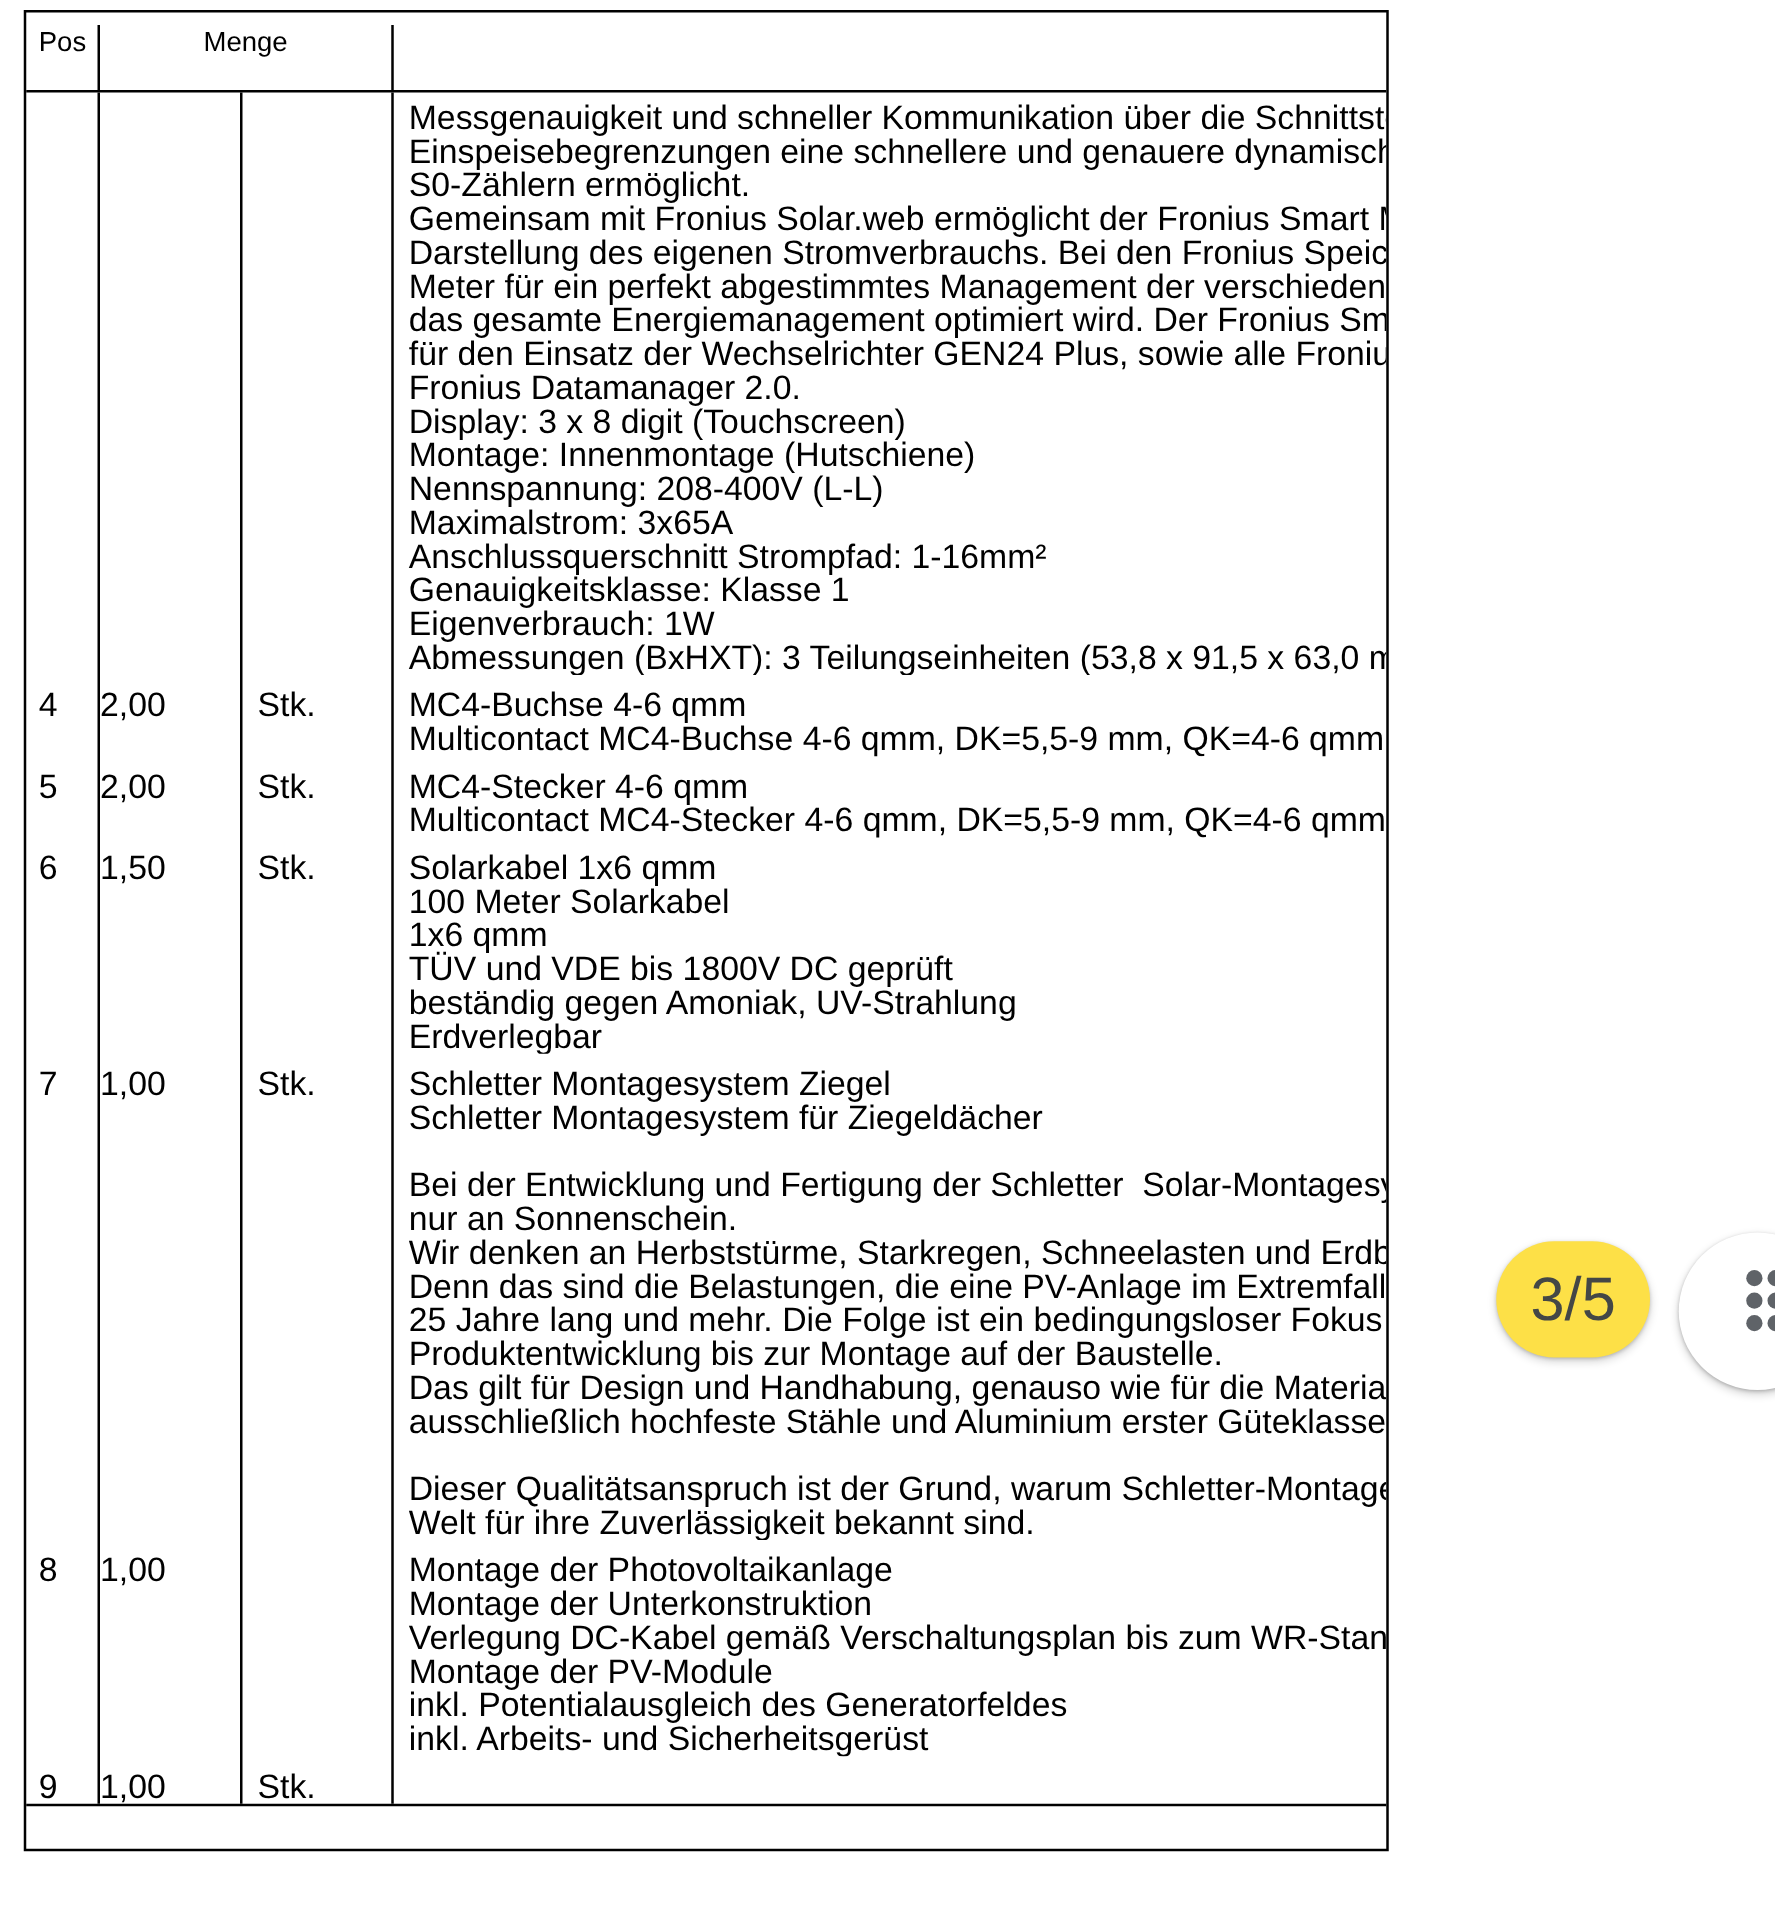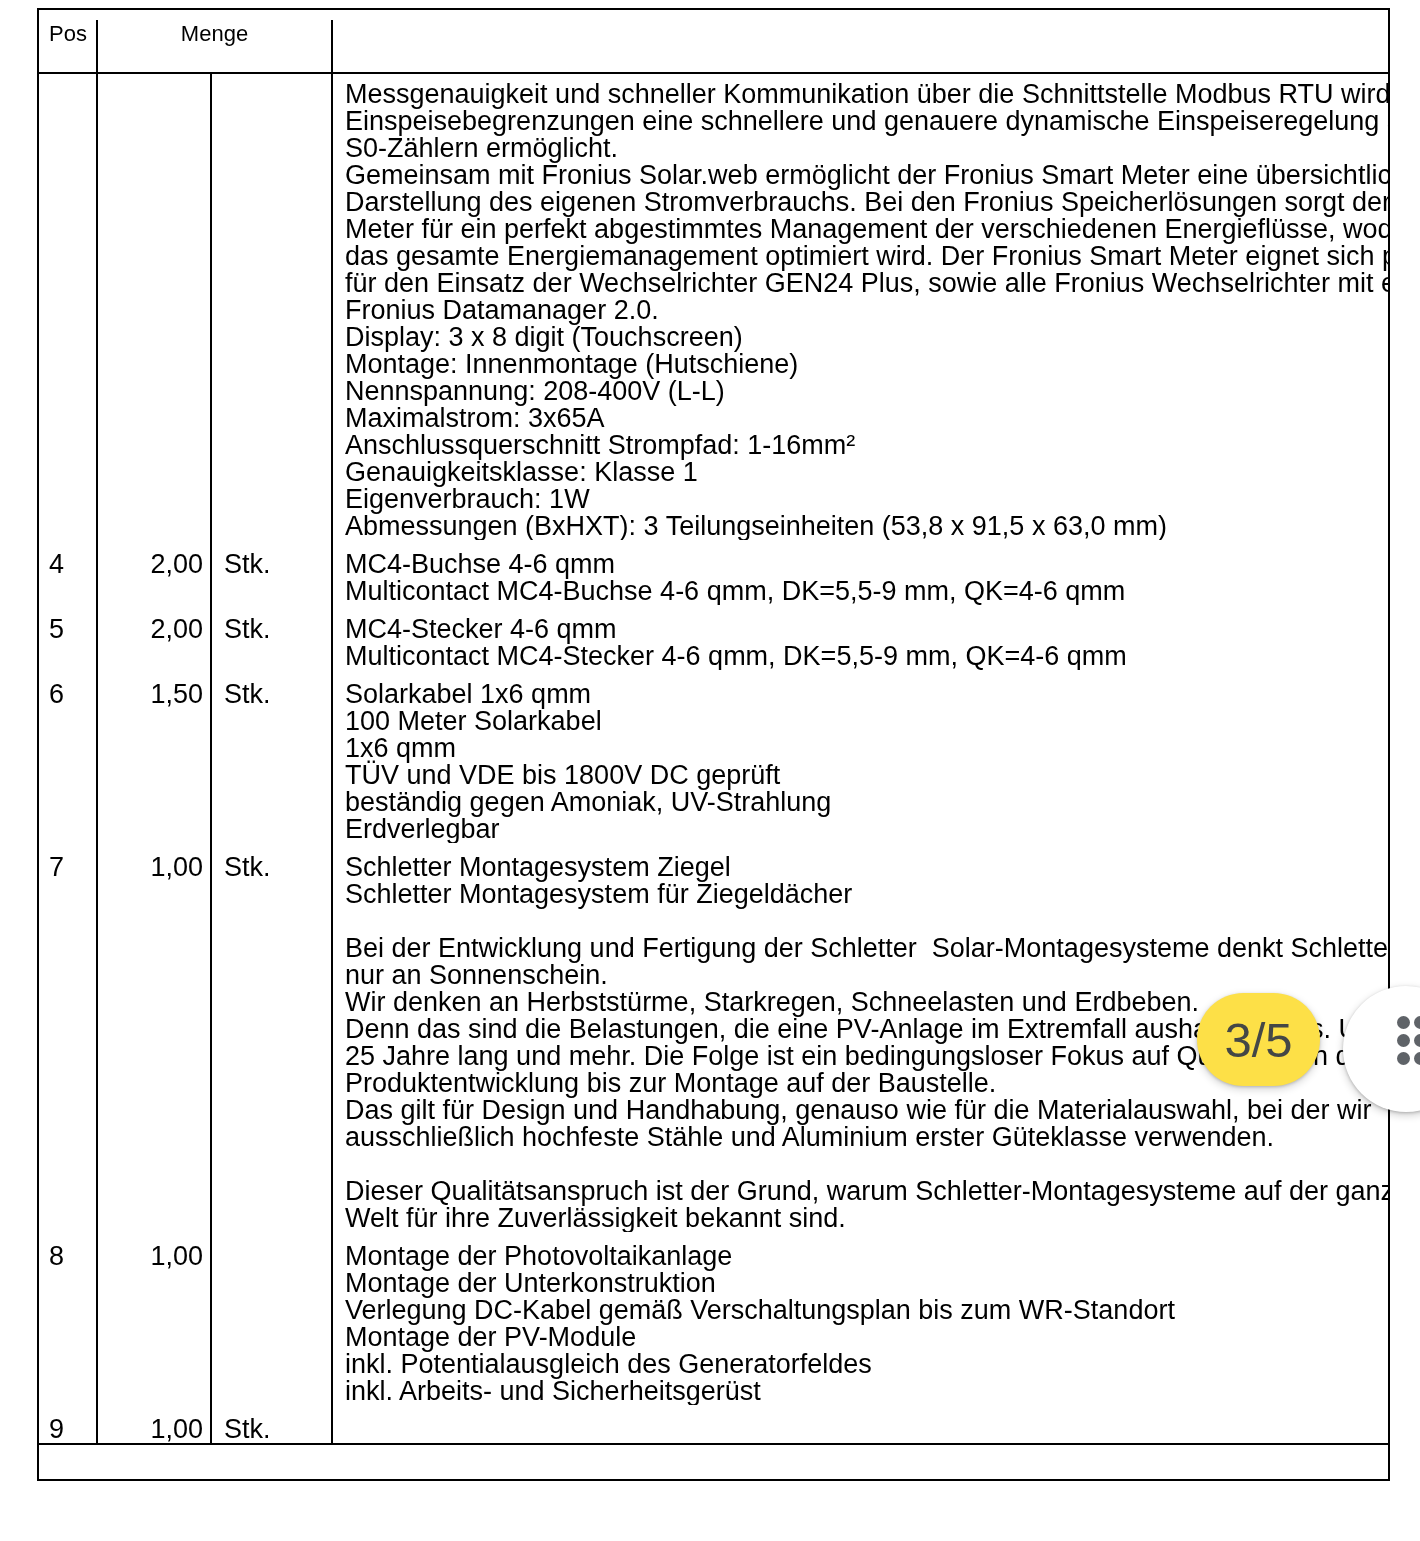--- a/index.html
+++ b/index.html
@@ -9,23 +9,23 @@
     width: 1420px;
     height: 1541px;
     overflow: hidden;
     font-family: "Liberation Sans", sans-serif;
     color: #000;
   }
 
   
   .doc-table {
     position: absolute;
-    left: 37px;
+    left: 19px;
     top: 8px;
-    width: 1353px;
+    width: 1092px;
     border: 2px solid #000;
     background: #fff;
   }
   .thead {
     display: flex;
     height: 64px;
     border-bottom: 2px solid #000;
     font-size: 22px;
     line-height: 27px;
     padding-top: 10px;
@@ -46,21 +46,21 @@
     width: 2px;
     background: #000;
   }
   .vline.v1 { left: 57px;  }
   .vline.v2 { left: 171px; }
   .vline.v3 { left: 292px; }
 
   .row { display: flex; margin-bottom: 11px; }
   .row:last-child { margin-bottom: 0; }
   .c-pos  { width: 59px;  padding-left: 10px; }
-  .c-qty  { width: 112px; text-align: right; padding-right: 7px; }
+  .c-qty  { width: 112px; padding-right: 7px; }
   .c-unit { width: 123px; padding-left: 14px; }
   .c-text { flex: 1; padding-left: 12px; white-space: pre; overflow: hidden; }
 
   .tfoot {
     border-top: 2px solid #000;
     height: 36px;
   }
 
   
   .page-pill {

